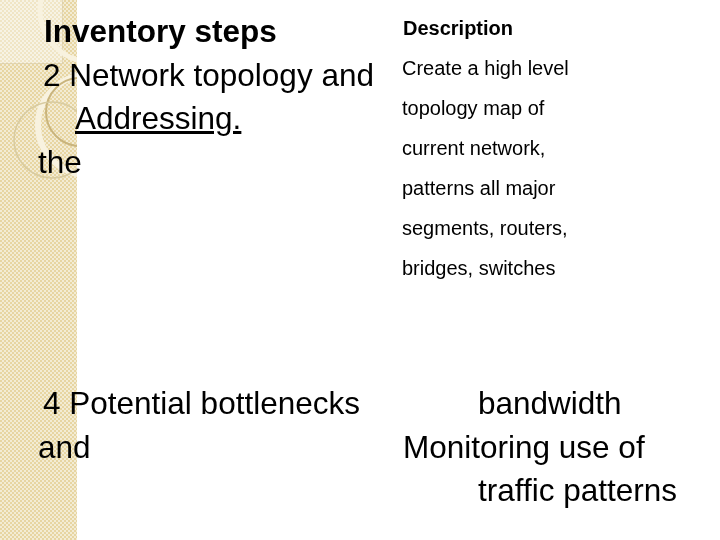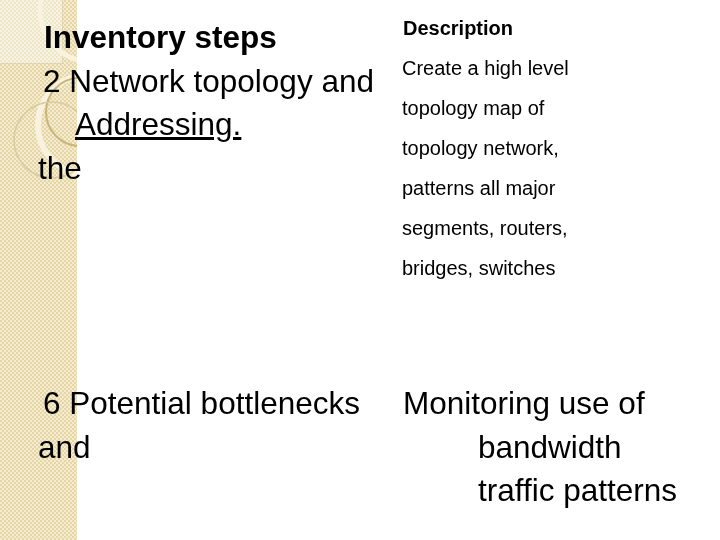--- a/index.html
+++ b/index.html
@@ -49,21 +49,21 @@
   
   .block {
     position: absolute;
     white-space: nowrap;
   }
   .block .line {
     display: block;
   }
   .block-left-top {
     left: 38px;
-    top: 16px;
+    top: 10px;
     font-size: 31.5px;
     line-height: 43.5px;
   }
   .block-right-top {
     left: 402px;
     top: 8px;
     font-size: 20px;
     line-height: 40px;
   }
   .block-left-bottom {
@@ -107,30 +107,30 @@
     <span class="line header ind-6">Inventory steps</span>
     <span class="line ind-5">2 Network topology and</span>
     <span class="line ind-37">Addressing.</span>
     <span class="line">the</span>
   </div>
 
   <div class="block block-right-top">
     <span class="line header ind-1">Description</span>
     <span class="line">Create a high level</span>
     <span class="line">topology map of</span>
-    <span class="line">topology network,</span>
+    <span class="line">current network,</span>
     <span class="line">patterns all major</span>
     <span class="line">segments, routers,</span>
     <span class="line">bridges, switches</span>
   </div>
 
   <div class="block block-left-bottom">
-    <span class="line ind-5">6 Potential bottlenecks</span>
+    <span class="line ind-5">4 Potential bottlenecks</span>
     <span class="line">and</span>
   </div>
 
   <div class="block block-right-bottom">
+    <span class="line ind-75">bandwidth</span>
     <span class="line">Monitoring use of</span>
-    <span class="line ind-75">bandwidth</span>
     <span class="line ind-75">traffic patterns</span>
   </div>
 
 </div>
 
 </body></html>

